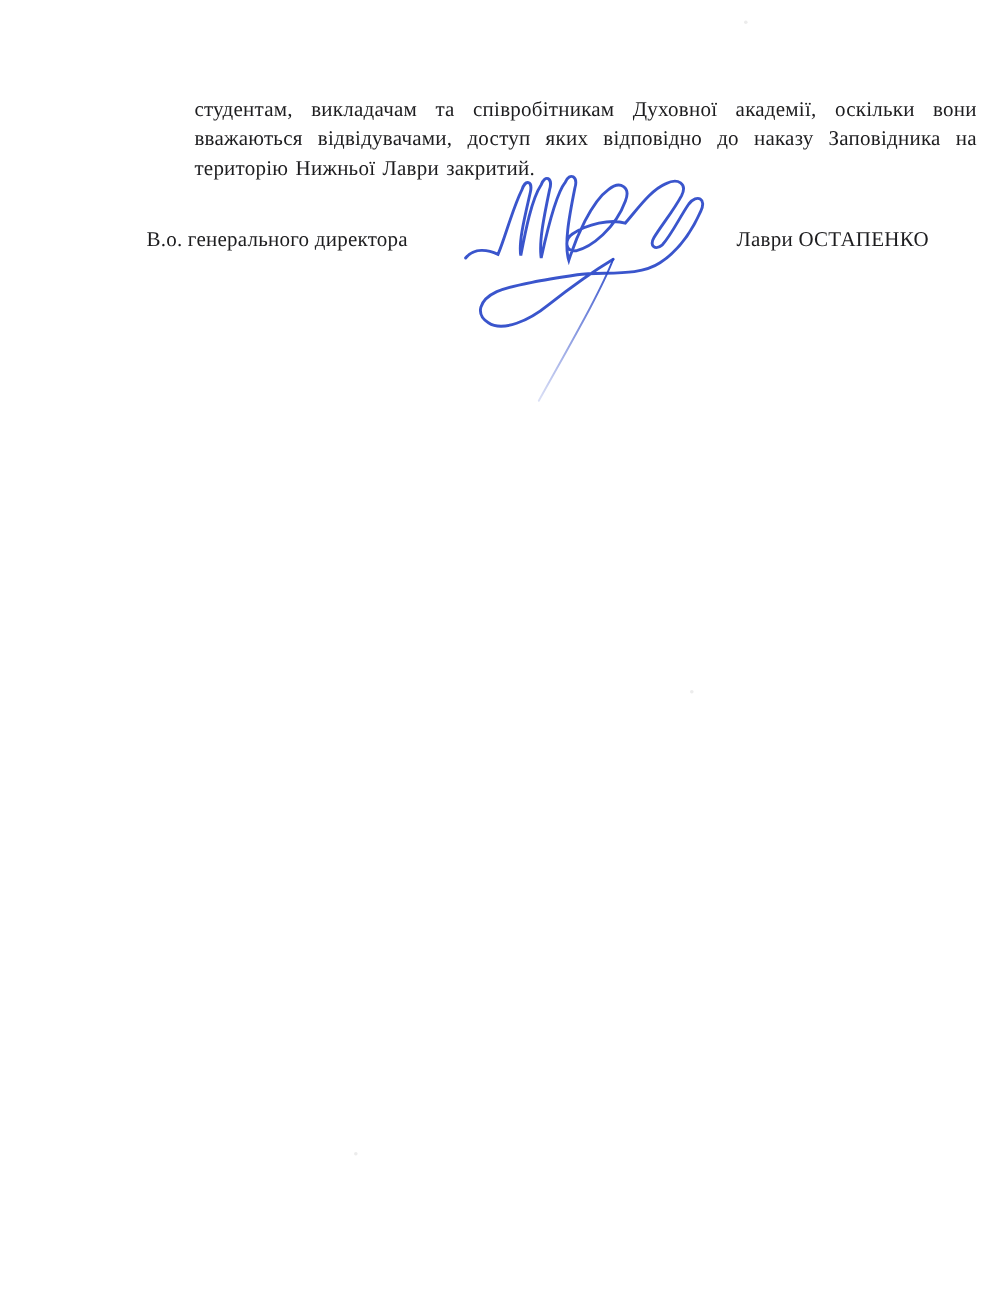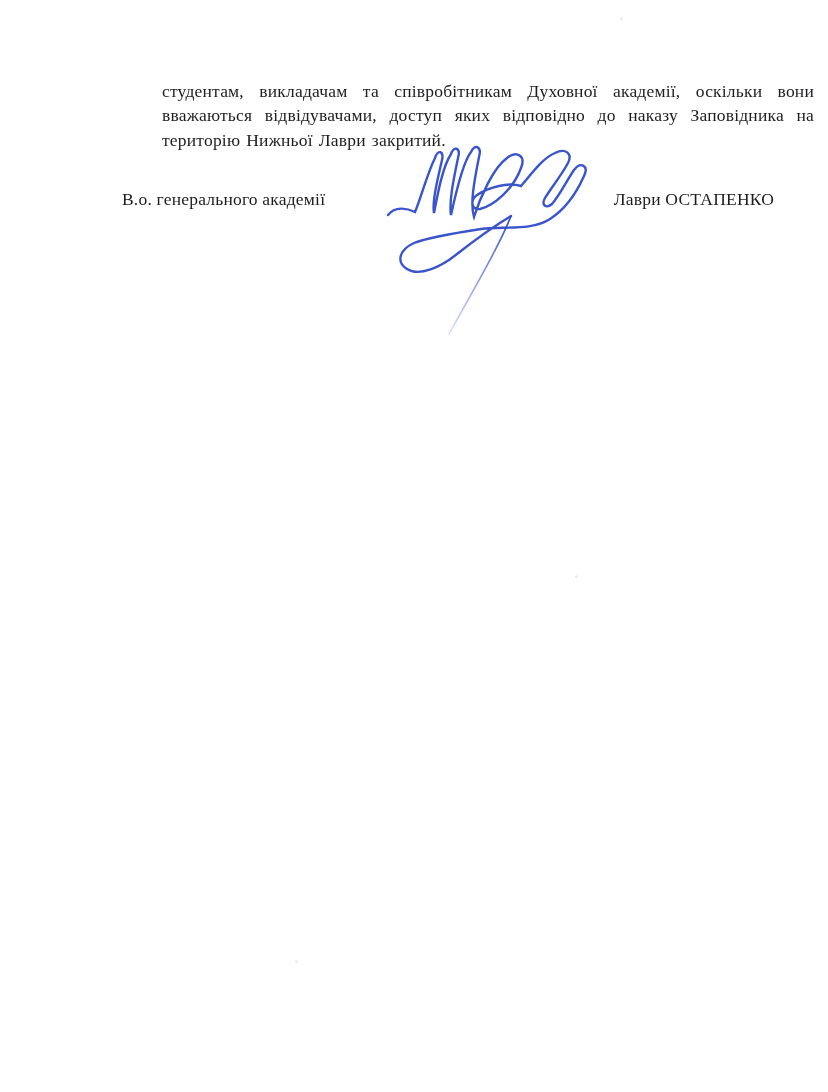--- a/index.html
+++ b/index.html
@@ -64,21 +64,21 @@
   .speck-3 { left: 295px; top: 960px; }
 </style>
 </head>
 <body>
 
 <div class="page">
 
   <p class="body-paragraph">студентам, викладачам та співробітникам Духовної академії, оскільки вони вважаються відвідувачами, доступ яких відповідно до наказу Заповідника на територію Нижньої Лаври закритий.</p>
 
   <div class="sig-row">
-    <span class="sig-title">В.о. генерального академії</span>
+    <span class="sig-title">В.о. генерального директора</span>
     <span class="sig-name">Лаври ОСТАПЕНКО</span>
   </div>
 
   <svg class="signature-svg" viewBox="0 0 212 202" xmlns="http://www.w3.org/2000/svg">
     <defs>
       <linearGradient id="tailFade" gradientUnits="userSpaceOnUse" x1="128" y1="76" x2="64" y2="196">
         <stop offset="0" stop-opacity="0.95" stop-color="#2947c8"></stop>
         <stop offset="1" stop-opacity="0.15" stop-color="#2947c8"></stop>
       </linearGradient>
     </defs>

